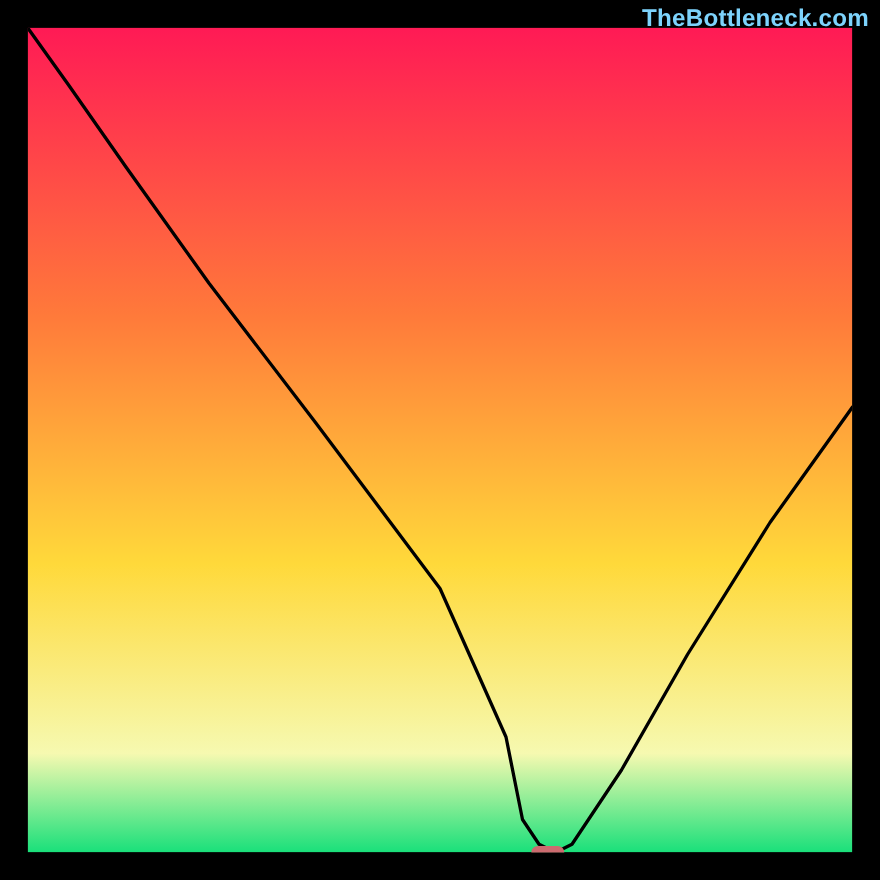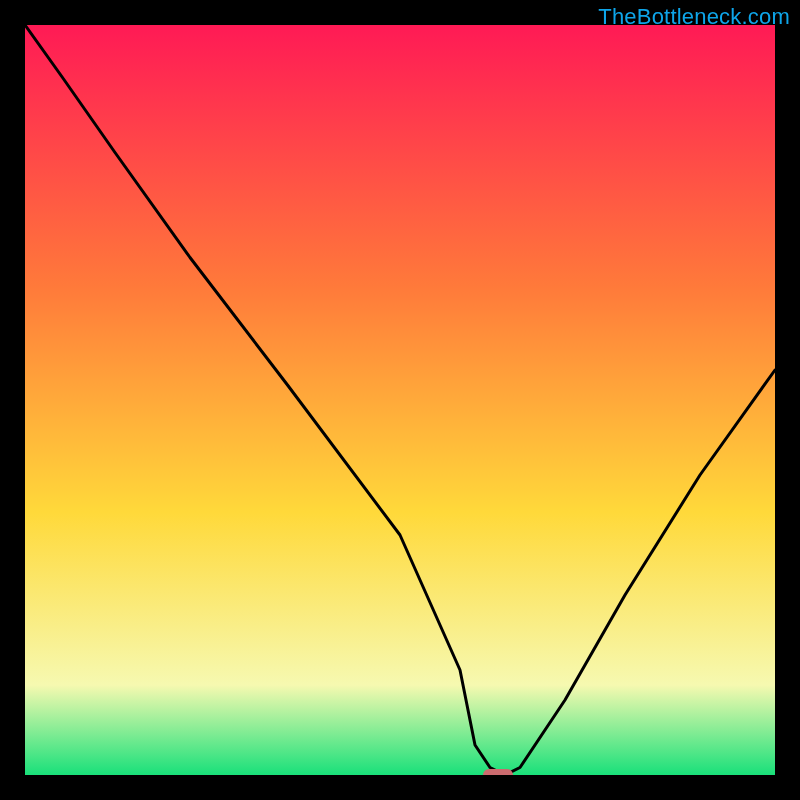--- a/index.html
+++ b/index.html
@@ -1,21 +1,21 @@
 <!DOCTYPE html>
 <html><head>
 <meta charset="utf-8">
 <style>
 html,body{margin:0;padding:0;width:800px;height:800px;overflow:hidden;background:#000;font-family:Arial,Helvetica,sans-serif}
 .frame{position:absolute;left:0;top:0;width:800px;height:800px;background:#000}
 .plot{position:absolute;left:25px;top:25px;width:750px;height:750px;overflow:hidden}
 .grad{position:absolute;left:0;top:0;width:750px;height:750px}
 .curve{position:absolute;left:0;top:0;width:750px;height:750px}
 .marker{position:absolute;background:#cc6b6f;border-radius:6px}
-.watermark{position:absolute;top:4px;right:10px;color:#0ea5e9;font-size:22px;font-weight:400;letter-spacing:.2px}
+.watermark{position:absolute;top:4px;right:10px;color:#7dd3fc;font-size:22px;font-weight:700;letter-spacing:.2px}
 </style>
 </head>
 <body>
 
 <div class="frame">
   <div class="watermark">TheBottleneck.com</div>
   <div class="plot">
     <svg class="grad" viewBox="0 0 750 750" preserveAspectRatio="none">
       <defs>
         <linearGradient id="g" x1="0" y1="0" x2="0" y2="1">

